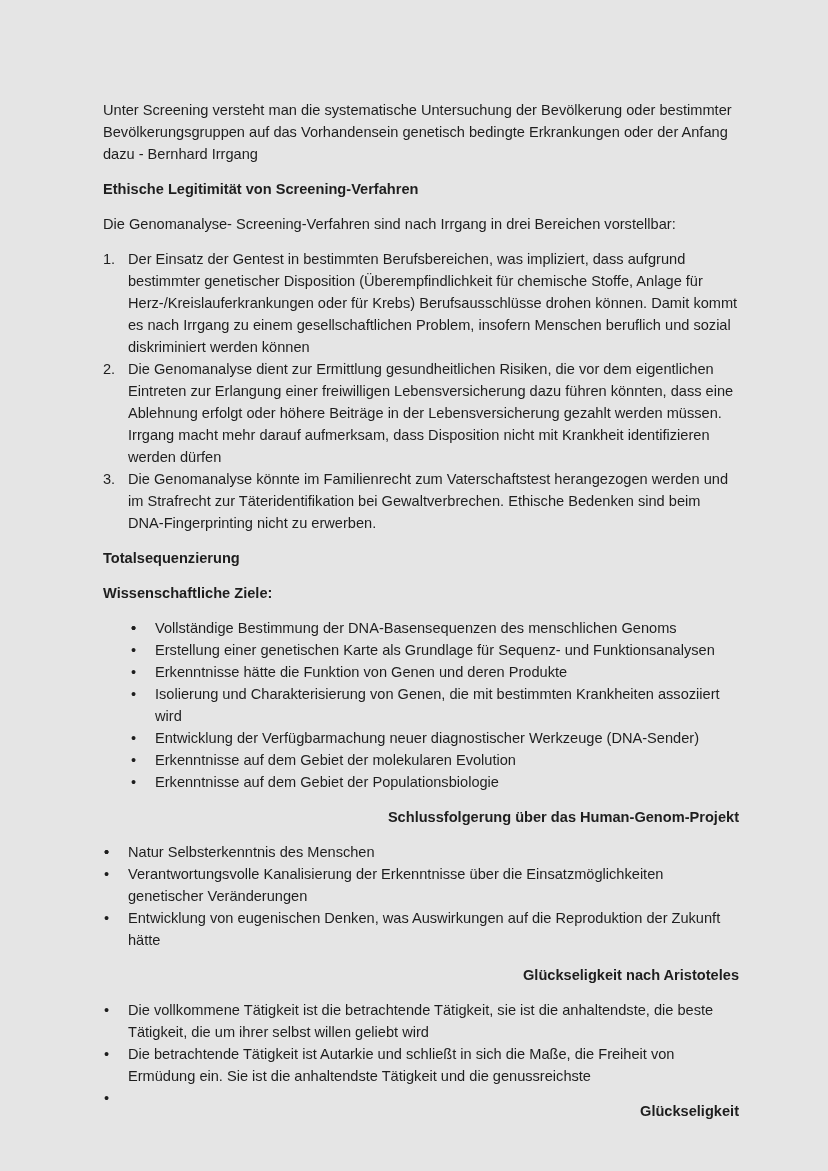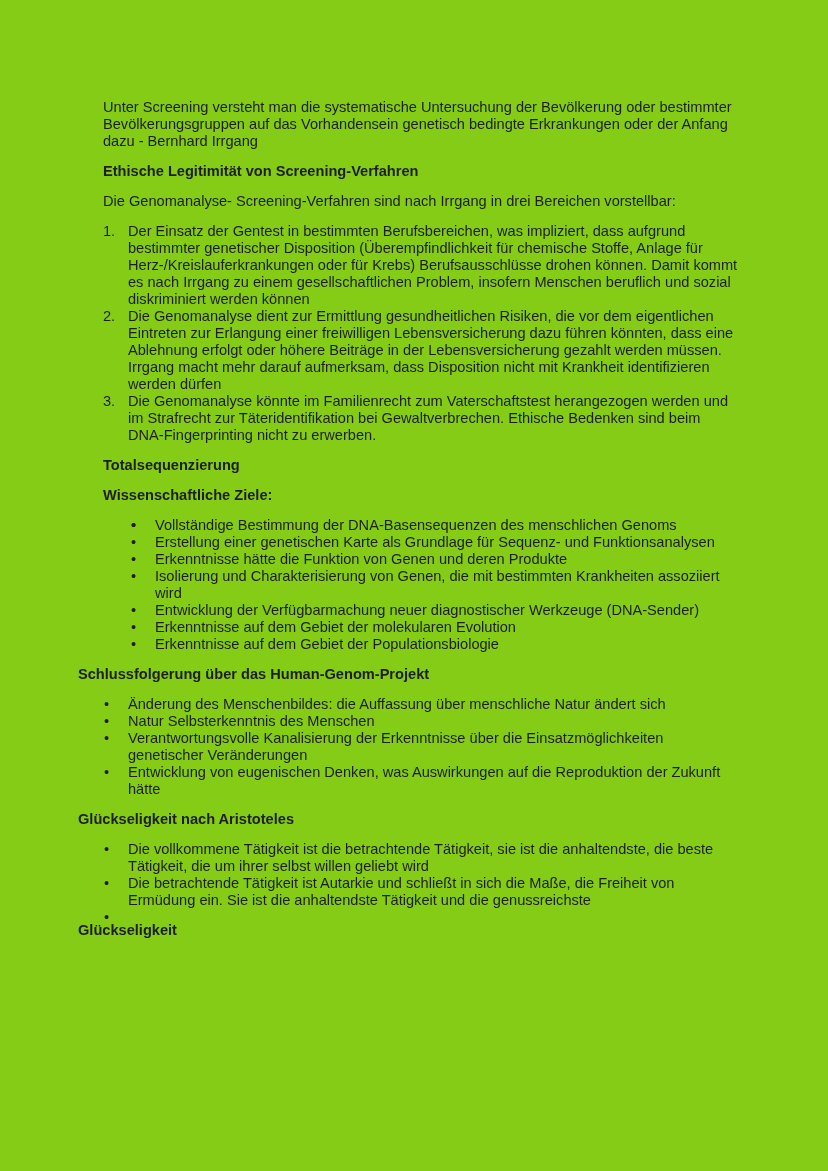--- a/index.html
+++ b/index.html
@@ -1,40 +1,40 @@
 <!DOCTYPE html>
 <html><head>
 <meta charset="utf-8">
 <title>Document</title>
 <style>
   html, body { margin: 0; padding: 0; background: #ffffff; }
   .page {
     position: relative;
     width: 828px;
     height: 1171px;
-    background: #84cc16;
+    background: #e5e5e5;
     overflow: hidden;
     font-family: "Liberation Sans", sans-serif;
     color: #1e1e1e;
     font-size: 14.6px;
-    line-height: 17px;
+    line-height: 22px;
   }
   .content {
     position: absolute;
     top: 99px;
     left: 103px;
     width: 636px;
   }
   .para { margin: 0 0 13px 0; }
   .heading {
     font-weight: bold;
     text-underline-offset: 2px;
     margin: 0 0 13px 0;
   }
-  .heading.outdent { margin-left: -25px; }
+  .heading.outdent { margin-left: -25px; text-align: right; }
   .list { margin: 0 0 13px 0; }
   .li { position: relative; }
   
   .num-list .li { padding-left: 25px; }
   .num-list .marker { position: absolute; left: 0; top: 0; }
   
   .ul-a .li { margin-left: 28px; padding-left: 24px; }
   .ul-a .marker { position: absolute; left: 0; top: 0; }
   
   .ul-b .li { margin-left: 1px; padding-left: 24px; }
@@ -103,21 +103,20 @@
         <span class="marker">•</span>
         <span>Erkenntnisse auf dem Gebiet der Populationsbiologie</span>
       </div>
     </div>
 
     <div class="heading outdent">Schlussfolgerung über das Human-Genom-Projekt</div>
 
     <div class="list ul-b">
       <div class="li">
         <span class="marker">•</span>
-        <span>Änderung des Menschenbildes: die Auffassung über menschliche Natur ändert sich</span>
       </div>
       <div class="li">
         <span class="marker">•</span>
         <span>Natur Selbsterkenntnis des Menschen</span>
       </div>
       <div class="li">
         <span class="marker">•</span>
         <span>Verantwortungsvolle Kanalisierung der Erkenntnisse über die Einsatzmöglichkeiten genetischer Veränderungen</span>
       </div>
       <div class="li">

